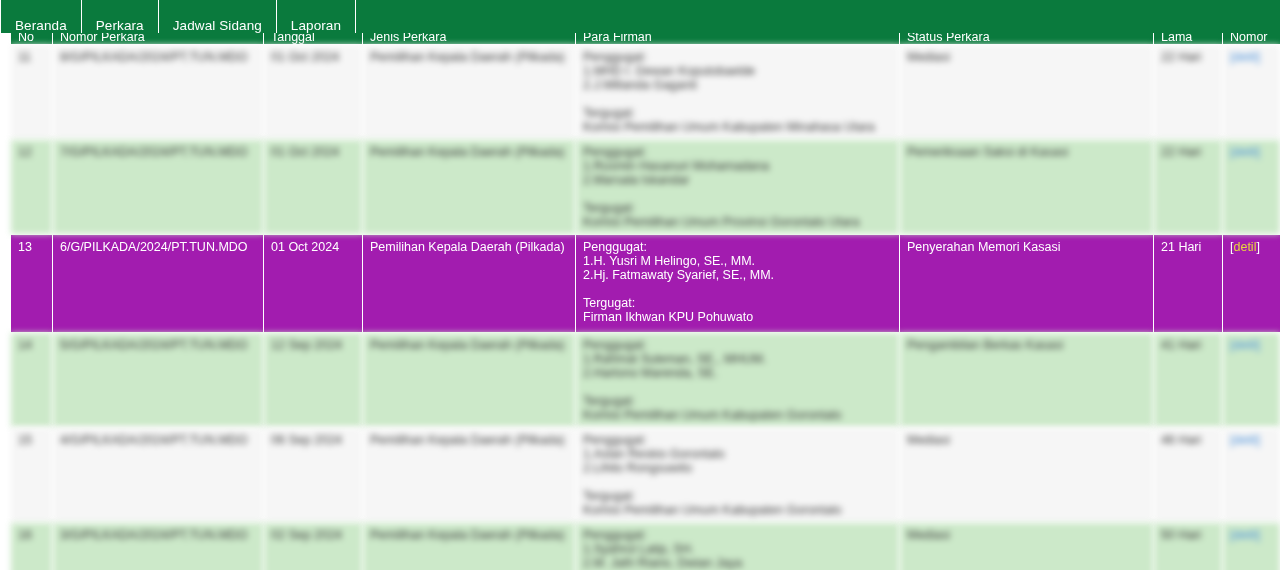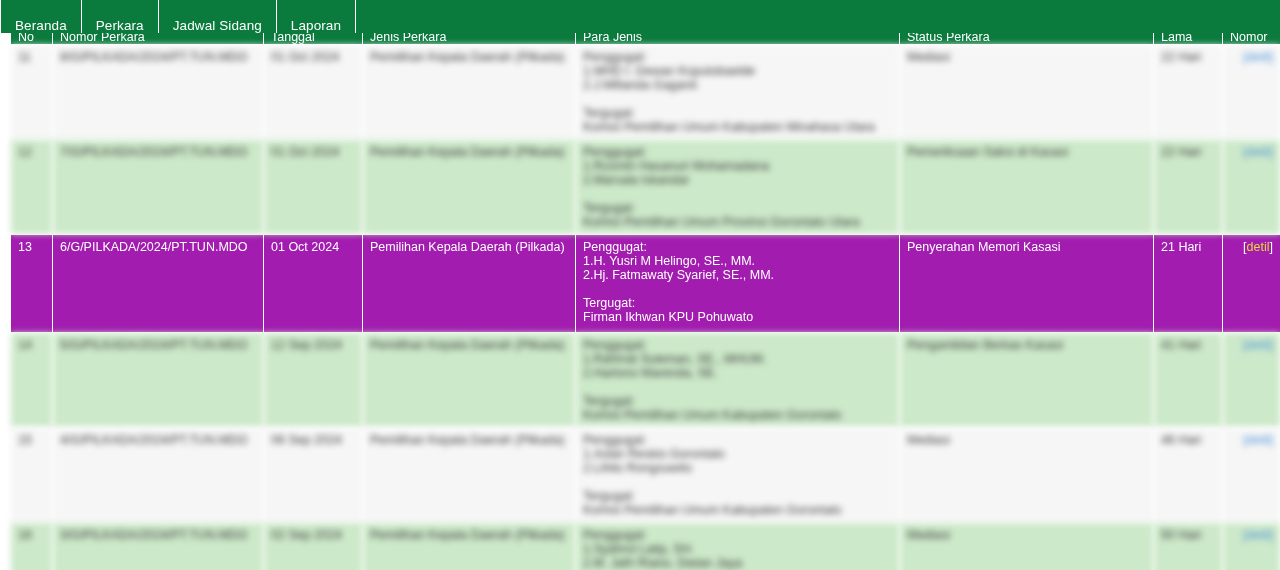--- a/index.html
+++ b/index.html
@@ -90,21 +90,21 @@
   col.c-aksi { width:58px; }
 
   
   .table-inner{
     position:absolute; left:10px; top:0;
     width:1270px;
   }
   .table-inner table.perkara{ width:1270px; }
 
   td.col-lama{ text-align:left; white-space:nowrap; }
-  td.col-aksi{ text-align:right; white-space:nowrap; }
+  td.col-aksi{ text-align:left; white-space:nowrap; }
 
   .detil-link{
     color:#1a73c8;
     text-decoration:none;
     cursor:pointer;
     font-size:12.5px;
   }
   tr.row-active .detil-link{ color:#ffffff; }
   tr.row-active .detil-link .detil-word{ color:#e8d93a; }
 
@@ -152,21 +152,21 @@
           <col class="c-status">
           <col class="c-lama">
           <col class="c-aksi">
       </colgroup>
       <thead>
         <tr>
           <th>No</th>
           <th>Nomor Perkara</th>
           <th>Tanggal</th>
           <th>Jenis Perkara</th>
-          <th>Para Jenis</th>
+          <th>Para Firman</th>
           <th>Status Perkara</th>
           <th>Lama</th>
           <th>Nomor</th>
         </tr>
       </thead>
       <tbody id="perkara-body">
           <tr class="row-white row-tall blurred">
             <td>11</td>
             <td>8/G/PILKADA/2024/PT.TUN.MDO</td>
             <td>01 Oct 2024</td>

